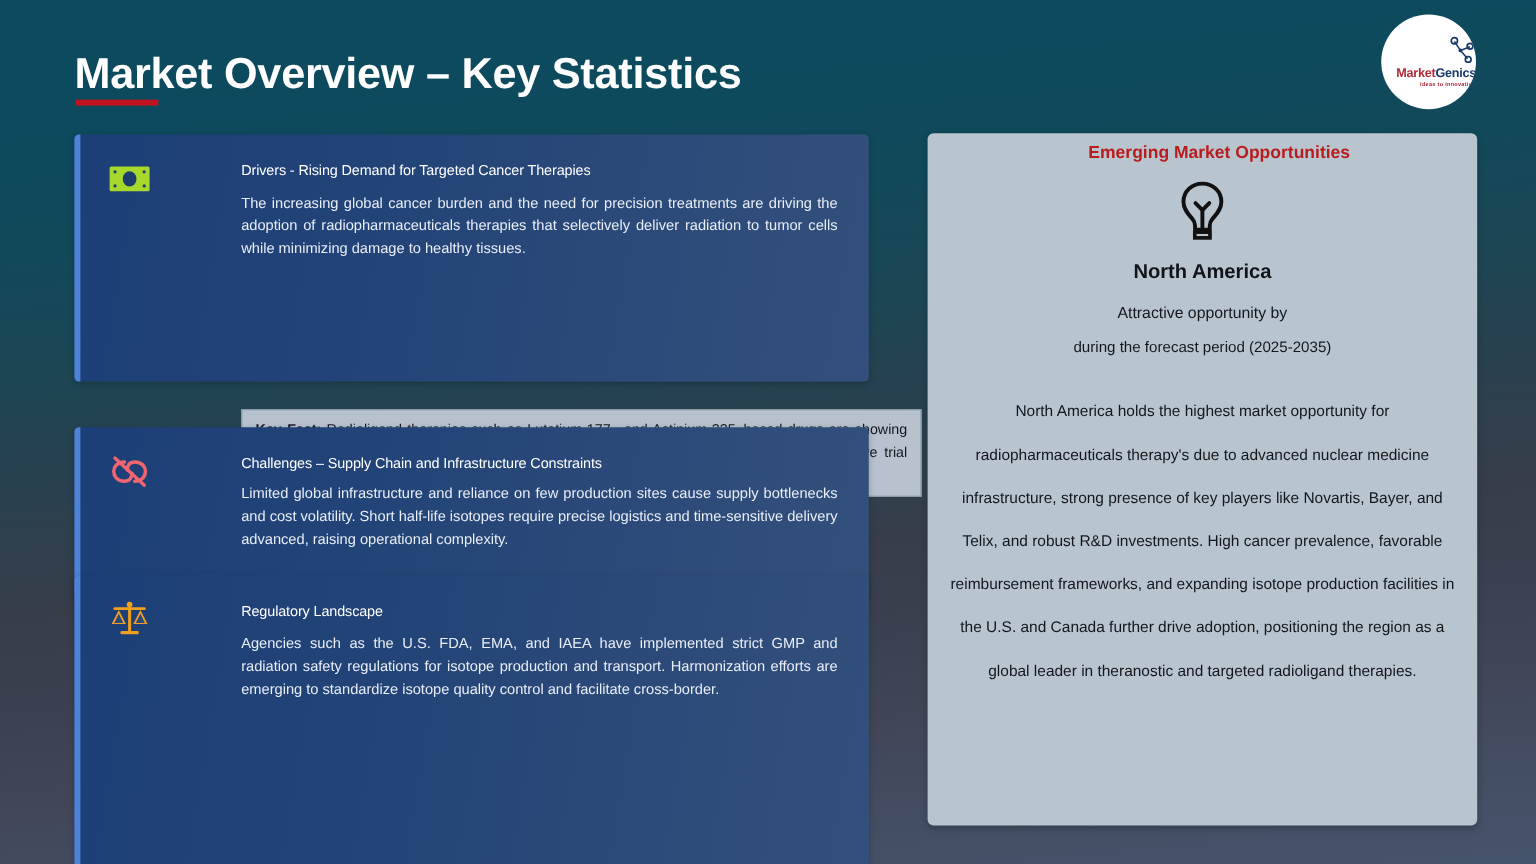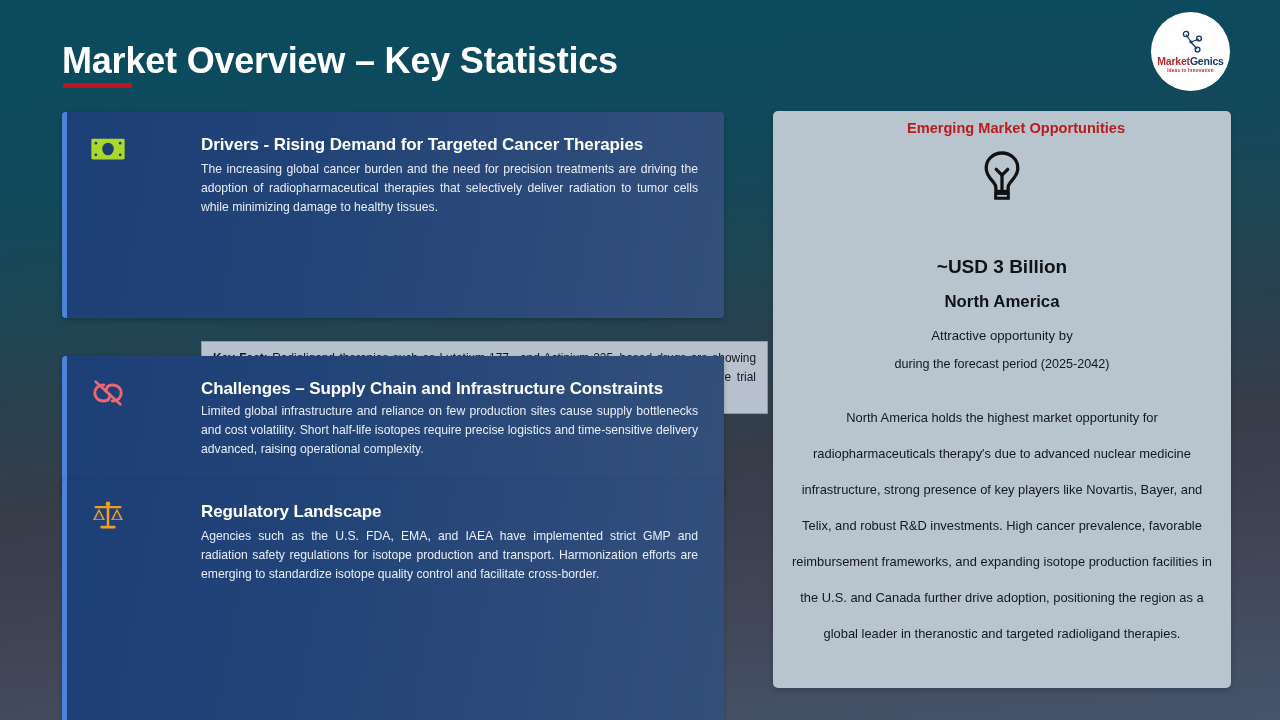--- a/index.html
+++ b/index.html
@@ -36,21 +36,21 @@
 
   
   #logo {
     position: absolute;
     right: 50px; top: 12px;
     width: 79px; height: 79px;
     border-radius: 50%;
     background: #ffffff;
     display: flex;
     flex-direction: column;
-    align-items: center;
+    align-items: flex-end;
     justify-content: center;
     overflow: hidden;
   }
   #logo .mark { width: 26px; height: 25px; margin-bottom: 1px; }
   #logo .brand {
     font-size: 10.5px;
     font-weight: bold;
     color: #b02a37;
     line-height: 1;
     letter-spacing: -0.2px;
@@ -88,22 +88,22 @@
   .card-icon {
     position: absolute;
     left: 26px; top: 18px;
     width: 40px; height: 38px;
     display: flex; align-items: center; justify-content: center;
   }
   .card-head {
     position: absolute;
     left: 139px; top: 23px;
     right: 20px;
-    font-size: 17px;
-    font-weight: bold;
+    font-size: 12px;
+    font-weight: normal;
     color: #ffffff;
     letter-spacing: -0.1px;
   }
   .card-body {
     position: absolute;
     left: 139px; right: 26px;
     top: 48px;
     font-size: 12.2px;
     line-height: 19px;
     color: #e8edf6;
@@ -204,21 +204,21 @@
     <svg viewBox="0 0 40 30" width="36" height="27">
       <rect x="1.5" y="3" width="37" height="23" rx="1.5" fill="#a8d82c"></rect>
       <ellipse cx="20" cy="14.5" rx="6.4" ry="7" fill="#1b3e6f"></ellipse>
       <circle cx="6.5" cy="8" r="1.5" fill="#1b3e6f"></circle>
       <circle cx="33.5" cy="8" r="1.5" fill="#1b3e6f"></circle>
       <circle cx="6.5" cy="21" r="1.5" fill="#1b3e6f"></circle>
       <circle cx="33.5" cy="21" r="1.5" fill="#1b3e6f"></circle>
     </svg>
   </div>
   <div class="card-head">Drivers - Rising Demand for Targeted Cancer Therapies</div>
-  <div class="card-body">The increasing global cancer burden and the need for precision treatments are driving the adoption of radiopharmaceutical therapies that selectively deliver radiation to tumor cells while minimizing damage to healthy tissues.</div>
+  <div class="card-body">The increasing global cancer burden and the need for precision treatments are driving the adoption of radiopharmaceuticals therapies that selectively deliver radiation to tumor cells while minimizing damage to healthy tissues.</div>
   <div class="callout" id="callout-keyfact"><b>Key Fact:</b><span> Radioligand therapies such as Lutetium-177– and Actinium-225–based drugs are showing strong efficacy in neuroendocrine and prostate cancers. Growing clinical success and positive trial outcomes are increasing physician confidence and payer acceptance.</span></div>
 </div>
 
 <div class="card" id="card-challenges">
   <div class="card-icon">
     <svg viewBox="0 0 40 36" width="38" height="34">
       <g fill="none" stroke="#f0656f" stroke-width="3.1" stroke-linecap="round">
         <path d="M15.5 9.5 C 9 9.5, 6 14, 6 18 C 6 22, 9 26.5, 15.5 26.5 C 20 26.5, 22 23.5, 22 19.5"></path>
         <path d="M24.5 26.5 C 31 26.5, 34 22, 34 18 C 34 14, 31 9.5, 24.5 9.5 C 20 9.5, 18 12.5, 18 16.5"></path>
         <path d="M7 6 L 33 30" stroke-width="2.9"></path>
@@ -252,18 +252,17 @@
 <div id="right-panel">
   <div id="panel-title">Emerging Market Opportunities</div>
   <div id="bulb-wrap">
     <svg viewBox="0 0 48 56" width="46" height="54">
       <path d="M24 4 C 14.6 4, 7.5 11, 7.5 19.8 C 7.5 26.4, 11.8 30.6, 15.2 34.6 C 16.8 36.5, 17.6 38, 17.6 40.5 L 17.6 44 L 30.4 44 L 30.4 40.5 C 30.4 38, 31.2 36.5, 32.8 34.6 C 36.2 30.6, 40.5 26.4, 40.5 19.8 C 40.5 11, 33.4 4, 24 4 Z" fill="none" stroke="#111111" stroke-width="3.4" stroke-linejoin="round"></path>
       <path d="M18 21 L 24 27 L 30 21" fill="none" stroke="#111111" stroke-width="3.4" stroke-linecap="round" stroke-linejoin="round"></path>
       <line x1="24" y1="27" x2="24" y2="44" stroke="#111111" stroke-width="3.4"></line>
       <rect x="17.4" y="46.2" width="13.2" height="5" fill="none" stroke="#111111" stroke-width="3.2"></rect>
     </svg>
   </div>
-  <div id="panel-value">~USD 3 Billion</div>
   <div id="panel-region">North America</div>
   <div id="panel-sub1">Attractive opportunity by</div>
-  <div id="panel-sub2">during the forecast period (2025-2042)</div>
+  <div id="panel-sub2">during the forecast period (2025-2035)</div>
   <div id="panel-desc">North America holds the highest market opportunity for radiopharmaceuticals therapy's due to advanced nuclear medicine infrastructure, strong presence of key players like Novartis, Bayer, and Telix, and robust R&amp;D investments. High cancer prevalence, favorable reimbursement frameworks, and expanding isotope production facilities in the U.S. and Canada further drive adoption, positioning the region as a global leader in theranostic and targeted radioligand therapies.</div>
 </div>
 
 </body></html>

